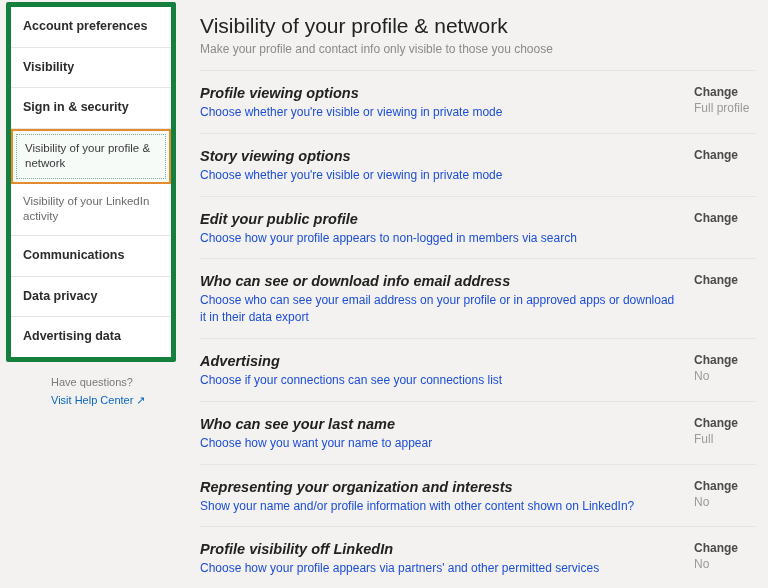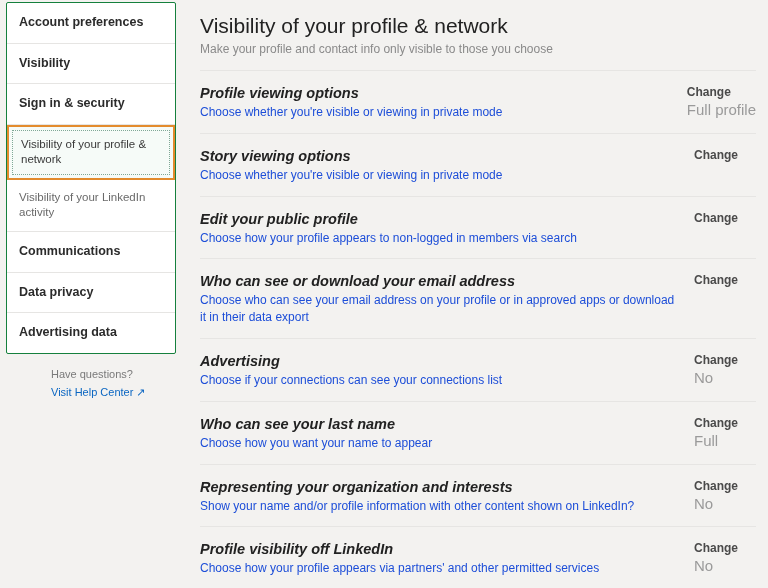--- a/index.html
+++ b/index.html
@@ -12,21 +12,21 @@
   color: #1d1d1d;
   font-size: 13px;
 }
 .layout { display: flex; }
 .sidebar {
   width: 182px;
   padding: 2px 6px 0 6px;
 }
 .nav {
   background: #fff;
-  border: 1px solid #15803d;
+  border: 5px solid #15803d;
   border-radius: 2px;
 }
 .nav-item {
   padding: 12px 12px;
   border-bottom: 1px solid #e6e5e3;
   font-size: 12.5px;
   font-weight: 600;
   color: #2b2b2b;
   cursor: pointer;
   line-height: 1.25;
@@ -102,21 +102,21 @@
 .row-right {
   min-width: 62px;
 }
 .change {
   font-size: 12px;
   font-weight: 700;
   color: #4a4a4a;
   cursor: pointer;
 }
 .valstate {
-  font-size: 15px;
+  font-size: 12px;
   color: #9a9a9a;
   margin-top: 2px;
 }
 </style>
 </head>
 <body>
 
 <div class="layout">
   <aside class="sidebar">
     <div class="nav">
@@ -166,21 +166,21 @@
           <div class="row-left">
             <div class="row-title">Edit your public profile</div>
             <div class="row-desc">Choose how your profile appears to non-logged in members via search</div>
           </div>
           <div class="row-right">
             <div class="change">Change</div>
           </div>
         </div>
         <div class="row">
           <div class="row-left">
-            <div class="row-title">Who can see or download your email address</div>
+            <div class="row-title">Who can see or download info email address</div>
             <div class="row-desc">Choose who can see your email address on your profile or in approved apps or download it in their data export</div>
           </div>
           <div class="row-right">
             <div class="change">Change</div>
           </div>
         </div>
         <div class="row">
           <div class="row-left">
             <div class="row-title">Advertising</div>
             <div class="row-desc">Choose if your connections can see your connections list</div>

